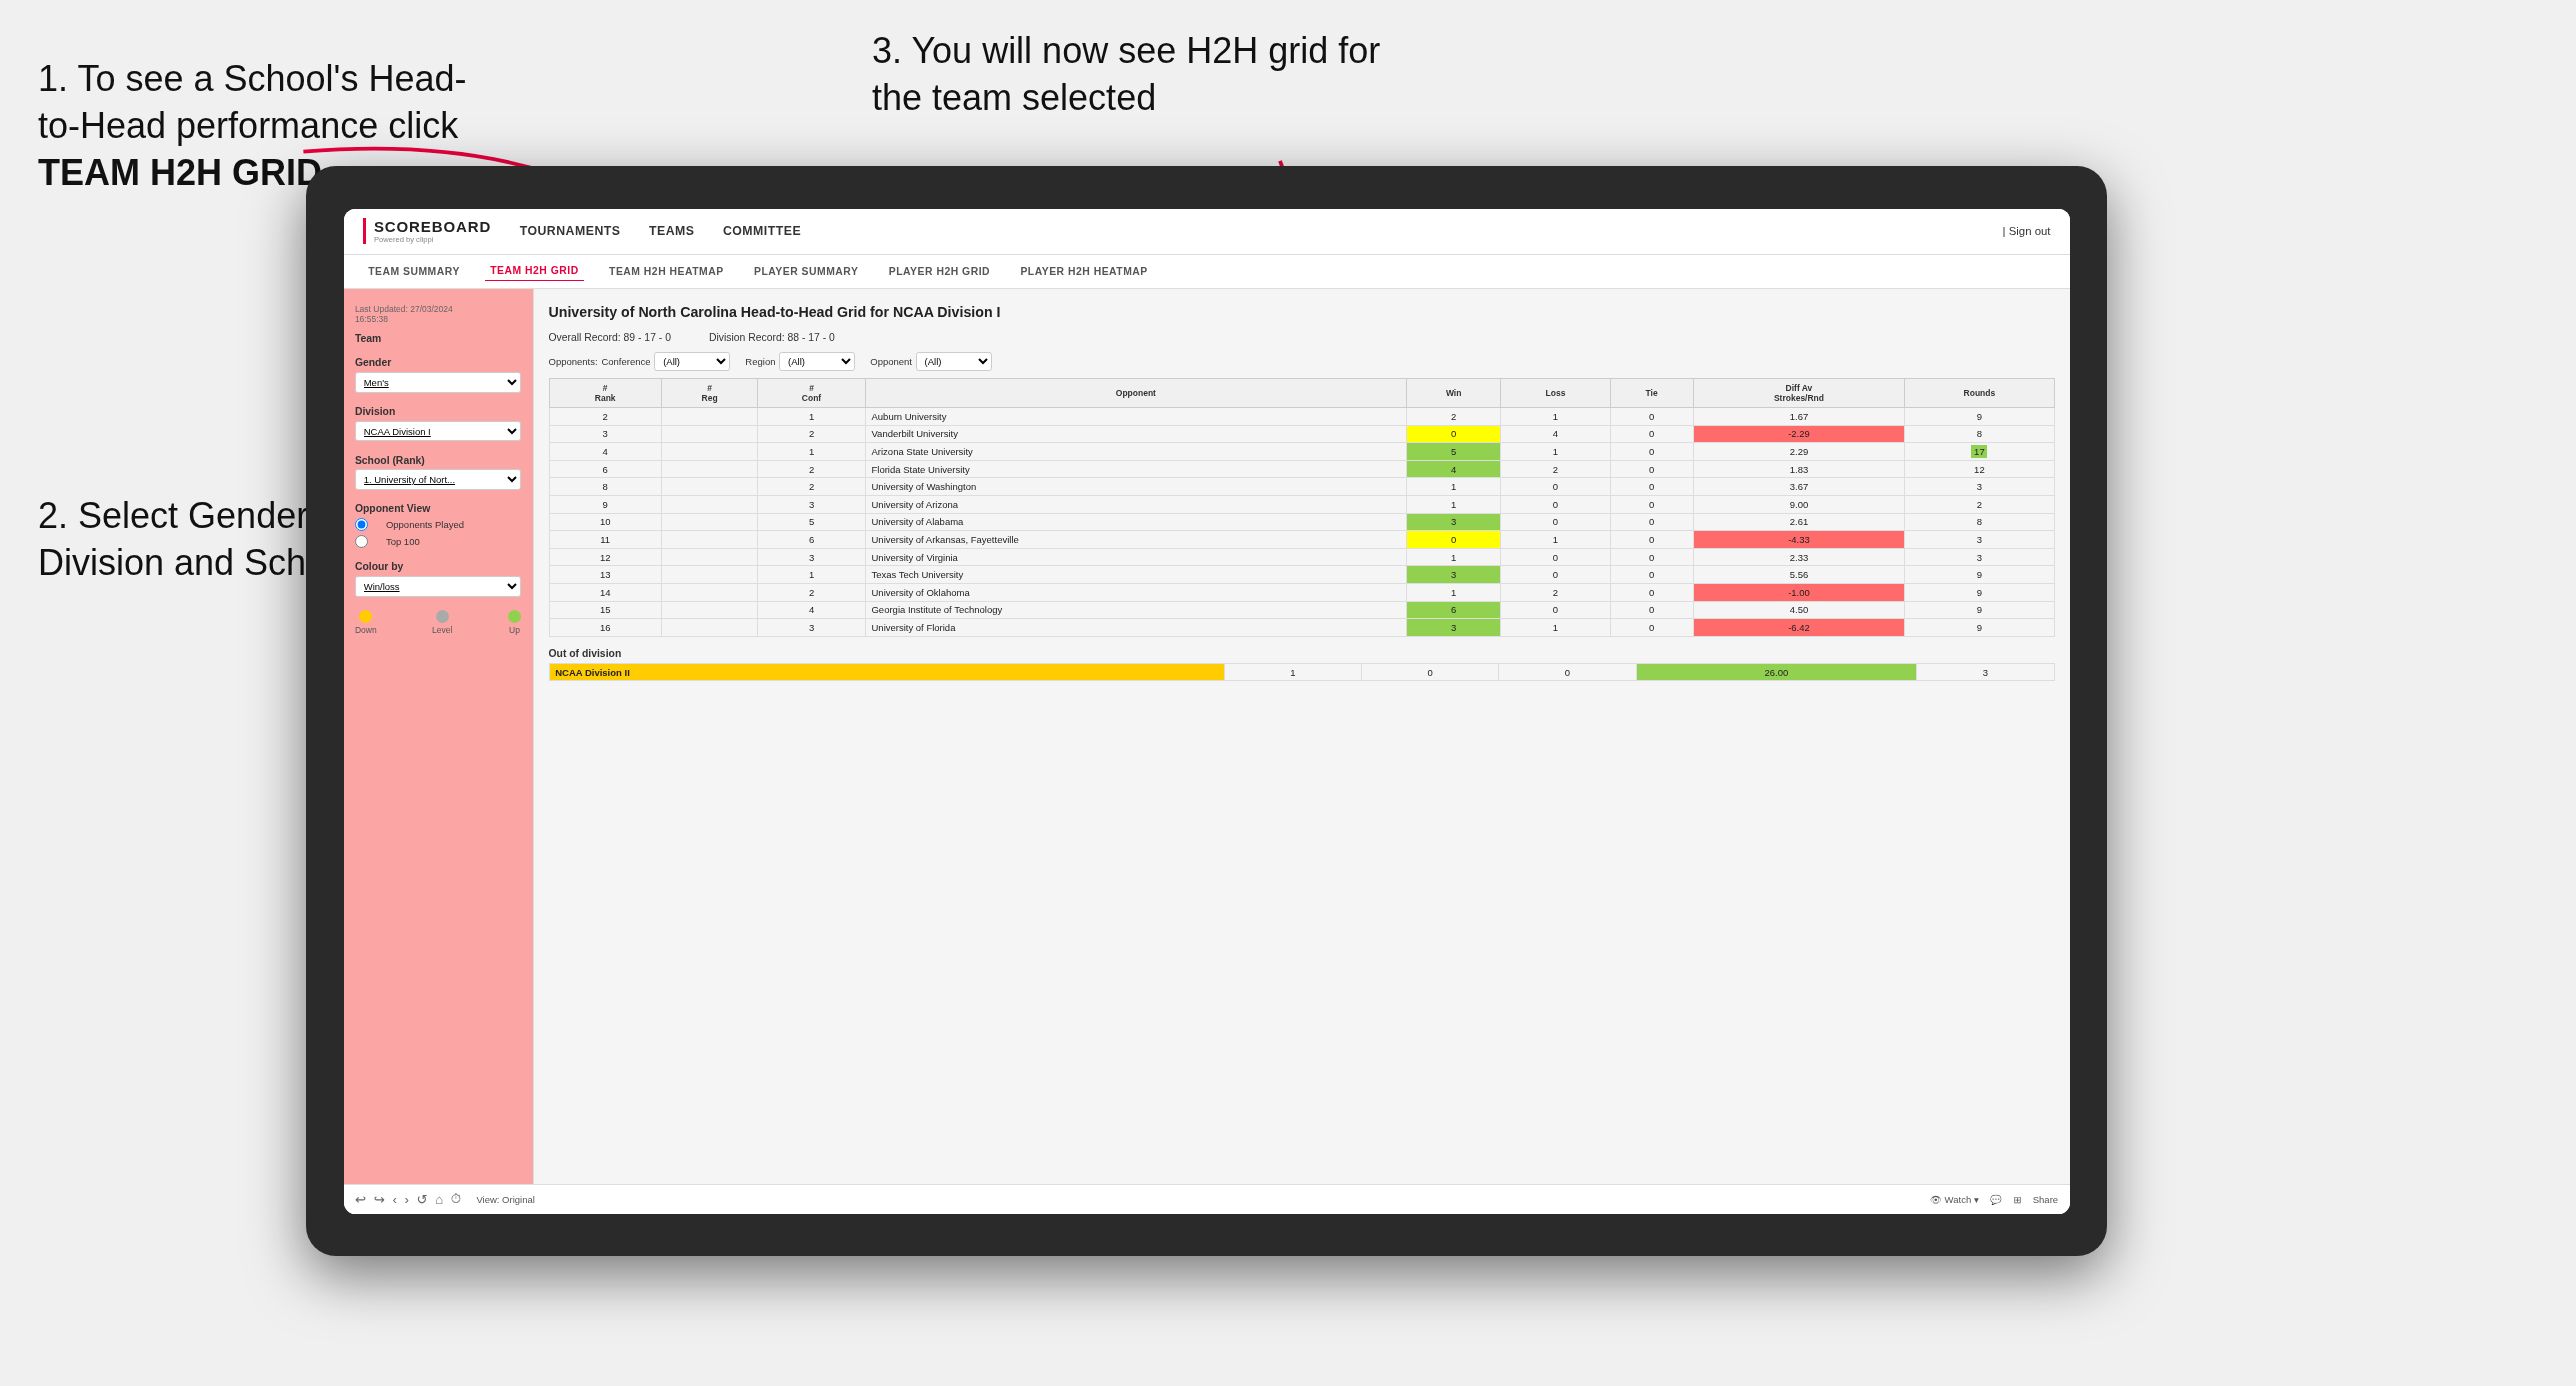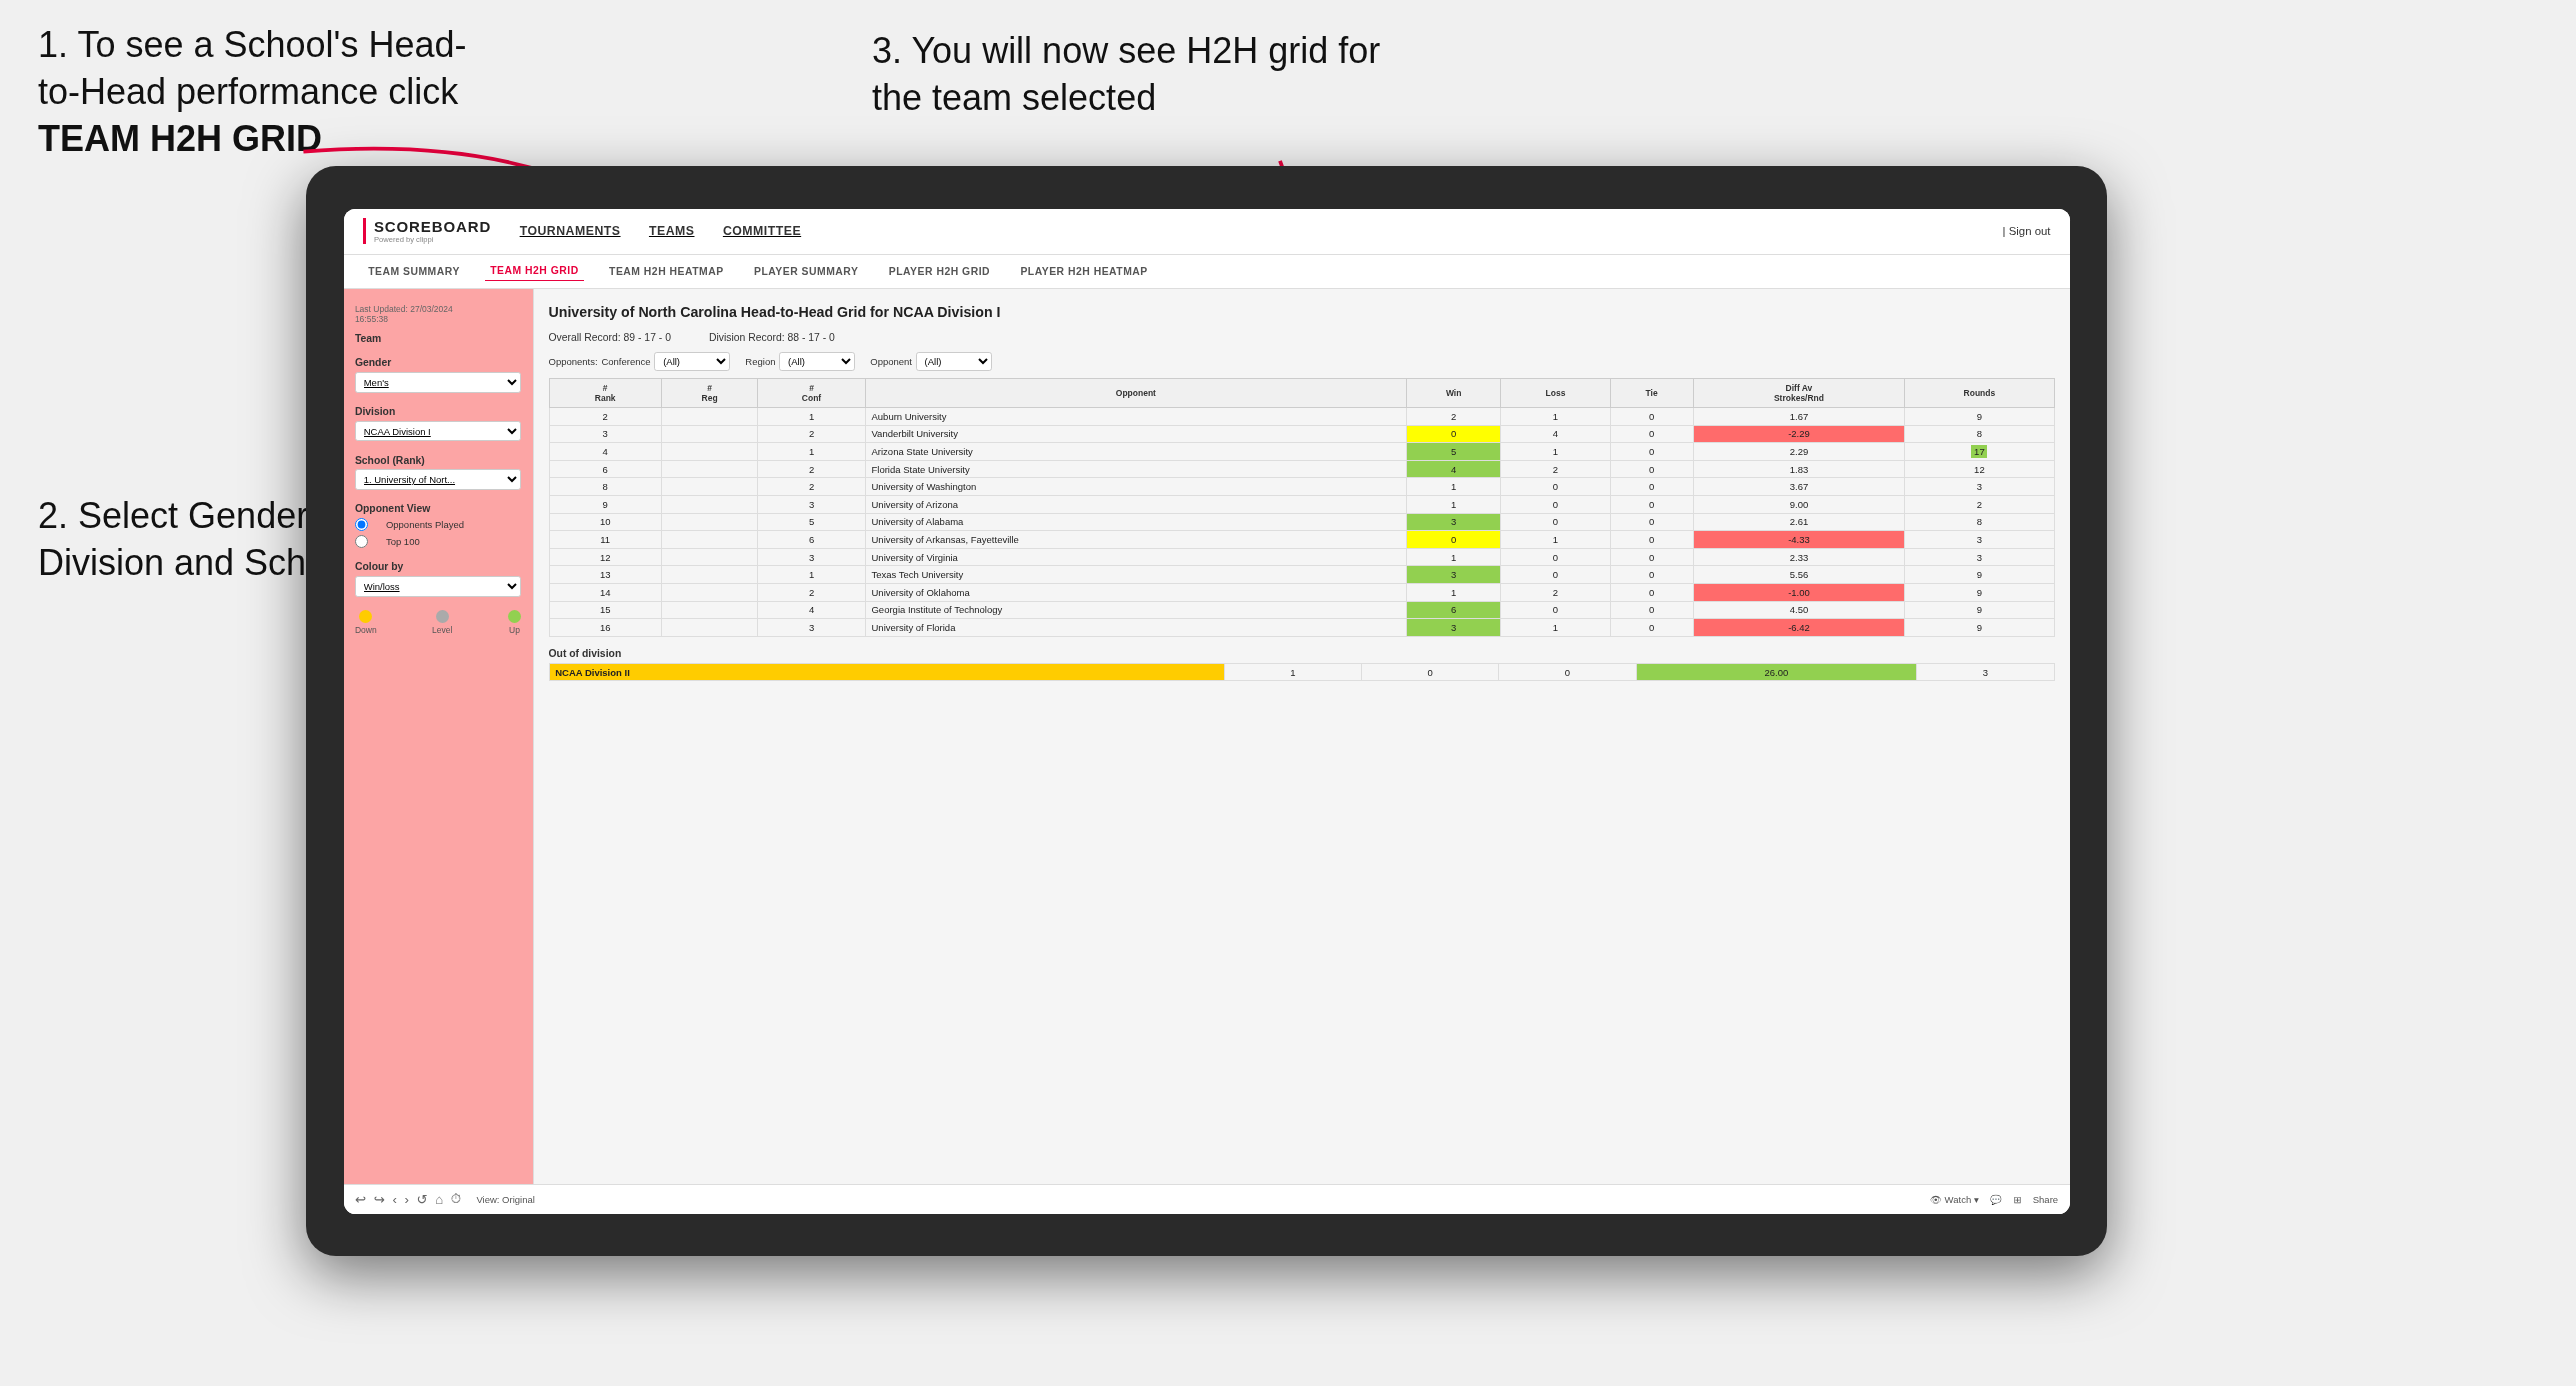--- a/index.html
+++ b/index.html
@@ -14,21 +14,21 @@
 
     
     .annotation {
       position: absolute;
       font-size: 36px;
       line-height: 1.3;
       color: #111;
     }
     .annotation strong { font-weight: 900; }
 
-    #ann1 { top: 22px; left: 38px; width: 455px; }
+    #ann1 { top: 56px; left: 38px; width: 455px; }
     #ann2 { top: 493px; left: 38px; width: 360px; }
     #ann3 { top: 28.4px; left: 872px; width: 550px; }
 
     
     .arrow-svg {
       position: absolute;
       pointer-events: none;
     }
 
     
@@ -90,21 +90,20 @@
       width: 3.8px;
       height: 26.5px;
       background: #e8003d;
       margin-right: 7.6px;
     }
 
     .nav-items {
       display: flex;
       gap: 28.4px;
       flex: 1;
-      text-decoration: underline;
     }
 
     .nav-item {
       font-size: 12.3px;
       color: #333;
       cursor: pointer;
       padding: 3.8px 0;
       font-weight: 600;
       letter-spacing: 0.5px;
     }

